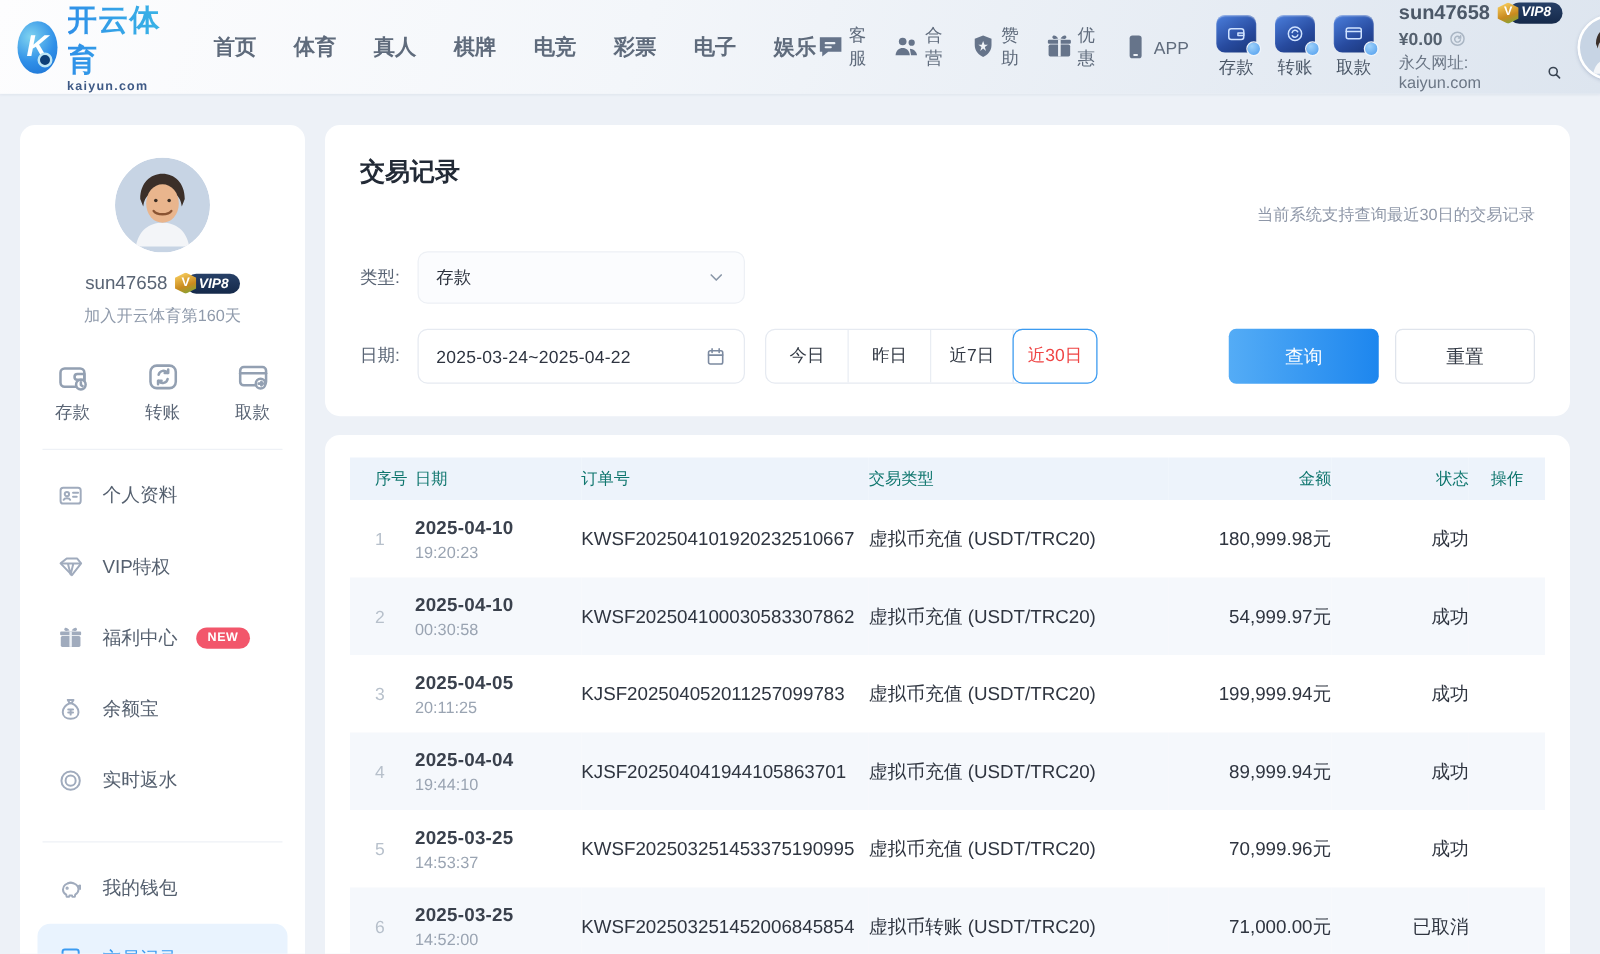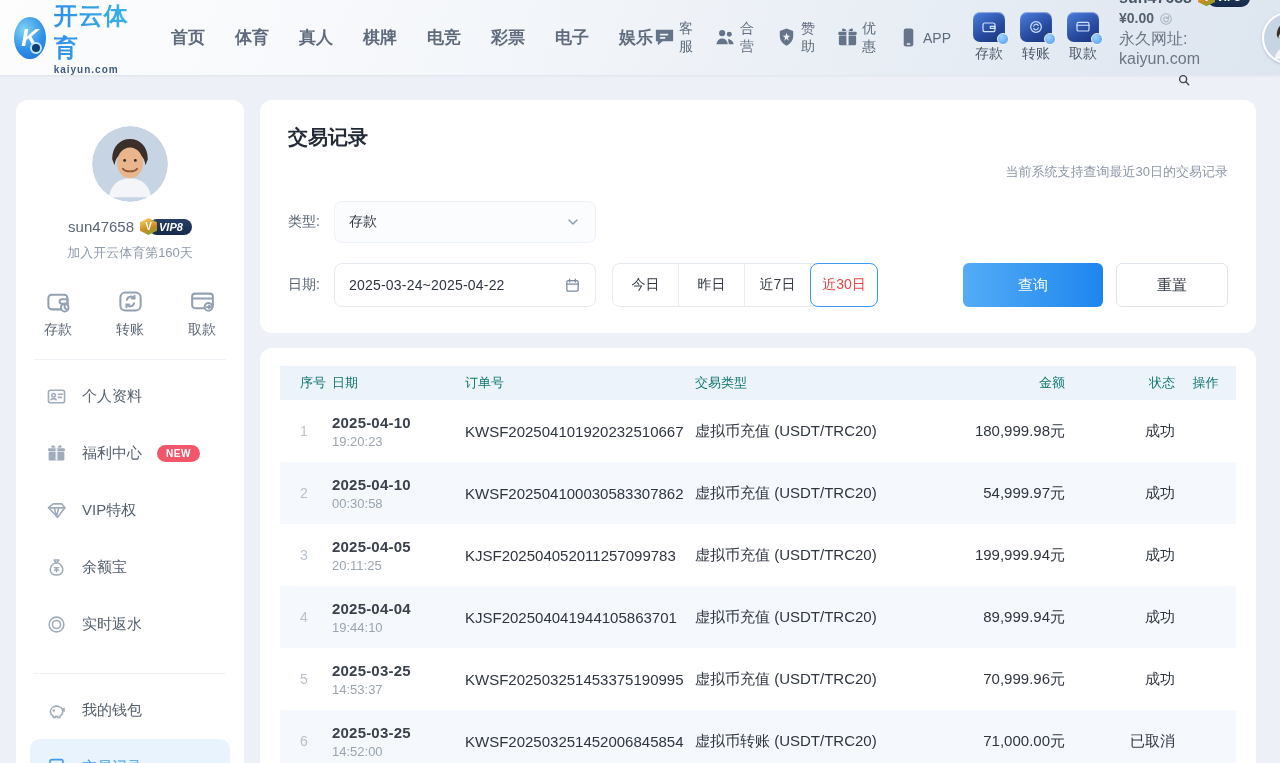--- a/index.html
+++ b/index.html
@@ -39,21 +39,21 @@
   .user-line1 { display:flex; align-items:center; gap:6px; }
   .user-name { font-size:16px; font-weight:bold; color:#4c5868; cursor:pointer; }
   .vip-badge { display:inline-flex; align-items:center; position:relative; }
   .vip-shield { width:17px; height:17px; background:linear-gradient(160deg,#ffd867,#c98a1e 60%,#6fae3e);
     clip-path:polygon(50% 0,100% 25%,100% 75%,50% 100%,0 75%,0 25%); color:#fff; font-size:10px; font-weight:bold;
     display:flex; align-items:center; justify-content:center; z-index:2; }
   .vip-pill { background:linear-gradient(180deg,#274067,#15294a); color:#fff; font-size:11px; font-weight:bold;
     font-style:italic; padding:2px 9px 2px 10px; border-radius:9px; margin-left:-8px; }
   .user-line2 { display:flex; align-items:center; gap:5px; font-size:14px; font-weight:bold; color:#55616f; margin-top:2px; }
   .user-line2 svg { width:14px; height:14px; color:#aab6c4; cursor:pointer; }
-  .user-line3 { display:flex; align-items:center; gap:4px; font-size:16px; color:#6b7685; margin-top:2px;flex-direction:column; }
+  .user-line3 { display:flex; align-items:center; gap:4px; font-size:13px; color:#6b7685; margin-top:2px; }
   .user-line3 svg { width:14px; height:14px; color:#3a4553; cursor:pointer; }
   .avatar { border-radius:50%; overflow:hidden; flex-shrink:0; cursor:pointer; border:2px solid #fff; box-shadow:0 1px 3px rgba(80,100,140,.3); }
   .navbar-avatar { width:52px; height:52px; margin-left:12px; }
   .avatar svg { display:block; width:100%; height:100%; }
 
   
   .sidebar { position:absolute; left:16px; top:100px; width:228px; height:700px; background:#fff;
     border-radius:12px; padding:26px 14px 10px; }
   .profile-avatar { width:76px; height:76px; margin:0 auto; border:none; box-shadow:none; }
   .side-name-row { display:flex; align-items:center; justify-content:center; gap:6px; margin-top:16px; }
@@ -89,21 +89,21 @@
     padding:0 14px; cursor:pointer; }
   .date-input .val { font-size:14px; color:#2e3440; letter-spacing:.2px; }
   .date-input svg { width:17px; height:17px; color:#7c8aa0; margin-left:auto; }
   .segmented { display:flex; border:1px solid #e6eaf1; border-radius:8px; height:44px; margin-left:16px; overflow:visible; }
   .seg-item { width:66px; display:flex; align-items:center; justify-content:center; font-size:14px; color:#333a45;
     cursor:pointer; border-right:1px solid #e9edf3; }
   .seg-item:last-child { border-right:none; }
   .seg-item.active { border:1px solid #3b9bf1; border-radius:8px; color:#ef4444; margin:-1px; width:68px; background:#fff; }
   .spacer { flex:1; }
   .btn { height:44px; border-radius:6px; font-size:15px; cursor:pointer; border:none; font-family:inherit; }
-  .btn-primary { width:140px; background:linear-gradient(90deg,#54acf6,#1d86ee); color:#fff; }
+  .btn-primary { width:120px; background:linear-gradient(90deg,#54acf6,#1d86ee); color:#fff; }
   .btn-ghost { width:112px; background:#fff; border:1px solid #dfe4ec; color:#333a45; margin-left:13px;text-align:center; }
 
   .table-card { margin-top:15px; padding:18px 20px; height:430px; overflow:hidden; }
   table { width:100%; border-collapse:collapse; table-layout:fixed; }
   thead th { background:#edf3fb; height:34px; font-size:13px; font-weight:400; color:#0f766e; text-align:left; padding:0; }
   th.c-seq { padding-left:20px; }
   th.c-amount, td.c-amount { text-align:right; }
   th.c-status, td.c-status { text-align:right; }
   th.c-action, td.c-action { text-align:center; }
   tbody td { height:62px; vertical-align:middle; font-size:15px; color:#2f3540; }
@@ -322,39 +322,39 @@
               <rect x="2.8" y="4.8" width="18.4" height="14.4" rx="2.4"></rect>
               <circle cx="8.6" cy="10.6" r="2"></circle>
               <path d="M5.6 15.8c.7-1.8 5.3-1.8 6 0"></path>
               <path d="M14.2 9.4h4.6M14.2 13h3.4"></path>
             </svg>
           </span>
           <span class="lbl">个人资料</span>
         </div>
         <div class="side-menu-item">
           <span style="display: flex;">
+            <svg viewBox="0 0 24 24" fill="none" stroke="currentColor" stroke-width="1.8" stroke-linecap="round" stroke-linejoin="round">
+              <path d="M7.2 4.8h9.6l3.6 4.4L12 20 1.6 9.2z" transform="translate(1.2 -0.4)"></path>
+              <path d="M4 9h16M9.5 9l2.5 10 2.5-10"></path>
+            </svg>
+          </span>
+          <span class="lbl">VIP特权</span>
+        </div>
+        <div class="side-menu-item">
+          <span style="display: flex;">
             <svg viewBox="0 0 24 24" fill="currentColor" stroke="none">
               <rect x="3" y="10" width="18" height="10" rx="1.4"></rect>
               <rect x="2.4" y="6" width="19.2" height="3.4" rx="1"></rect>
               <rect x="10.9" y="6" width="2.2" height="14" fill="#eef2f7"></rect>
               <path d="M8 5.5C6.5 5.5 5.5 4 6.6 3c1-1 3 0 4.4 2z"></path>
               <path d="M16 5.5c1.5 0 2.5-1.5 1.4-2.5-1-1-3 0-4.4 2z"></path>
             </svg>
           </span>
           <span class="lbl">福利中心</span>
           <span class="badge-new">NEW</span>
-        </div>
-        <div class="side-menu-item">
-          <span style="display: flex;">
-            <svg viewBox="0 0 24 24" fill="none" stroke="currentColor" stroke-width="1.8" stroke-linecap="round" stroke-linejoin="round">
-              <path d="M7.2 4.8h9.6l3.6 4.4L12 20 1.6 9.2z" transform="translate(1.2 -0.4)"></path>
-              <path d="M4 9h16M9.5 9l2.5 10 2.5-10"></path>
-            </svg>
-          </span>
-          <span class="lbl">VIP特权</span>
         </div>
         <div class="side-menu-item">
           <span style="display: flex;">
             <svg viewBox="0 0 24 24" fill="none" stroke="currentColor" stroke-width="1.8" stroke-linecap="round" stroke-linejoin="round">
               <path d="M9.4 3.4h5.2l-1.8 3h-1.6z"></path>
               <path d="M11 6.4c-3.8 1.8-6.2 4.8-6.2 8.2 0 3.6 3 6 7.2 6s7.2-2.4 7.2-6c0-3.4-2.4-6.4-6.2-8.2z"></path>
               <path d="M9.8 12.2h4.4M9.8 14.8h4.4M12 12.2v4.6"></path>
             </svg>
           </span>
           <span class="lbl">余额宝</span>

